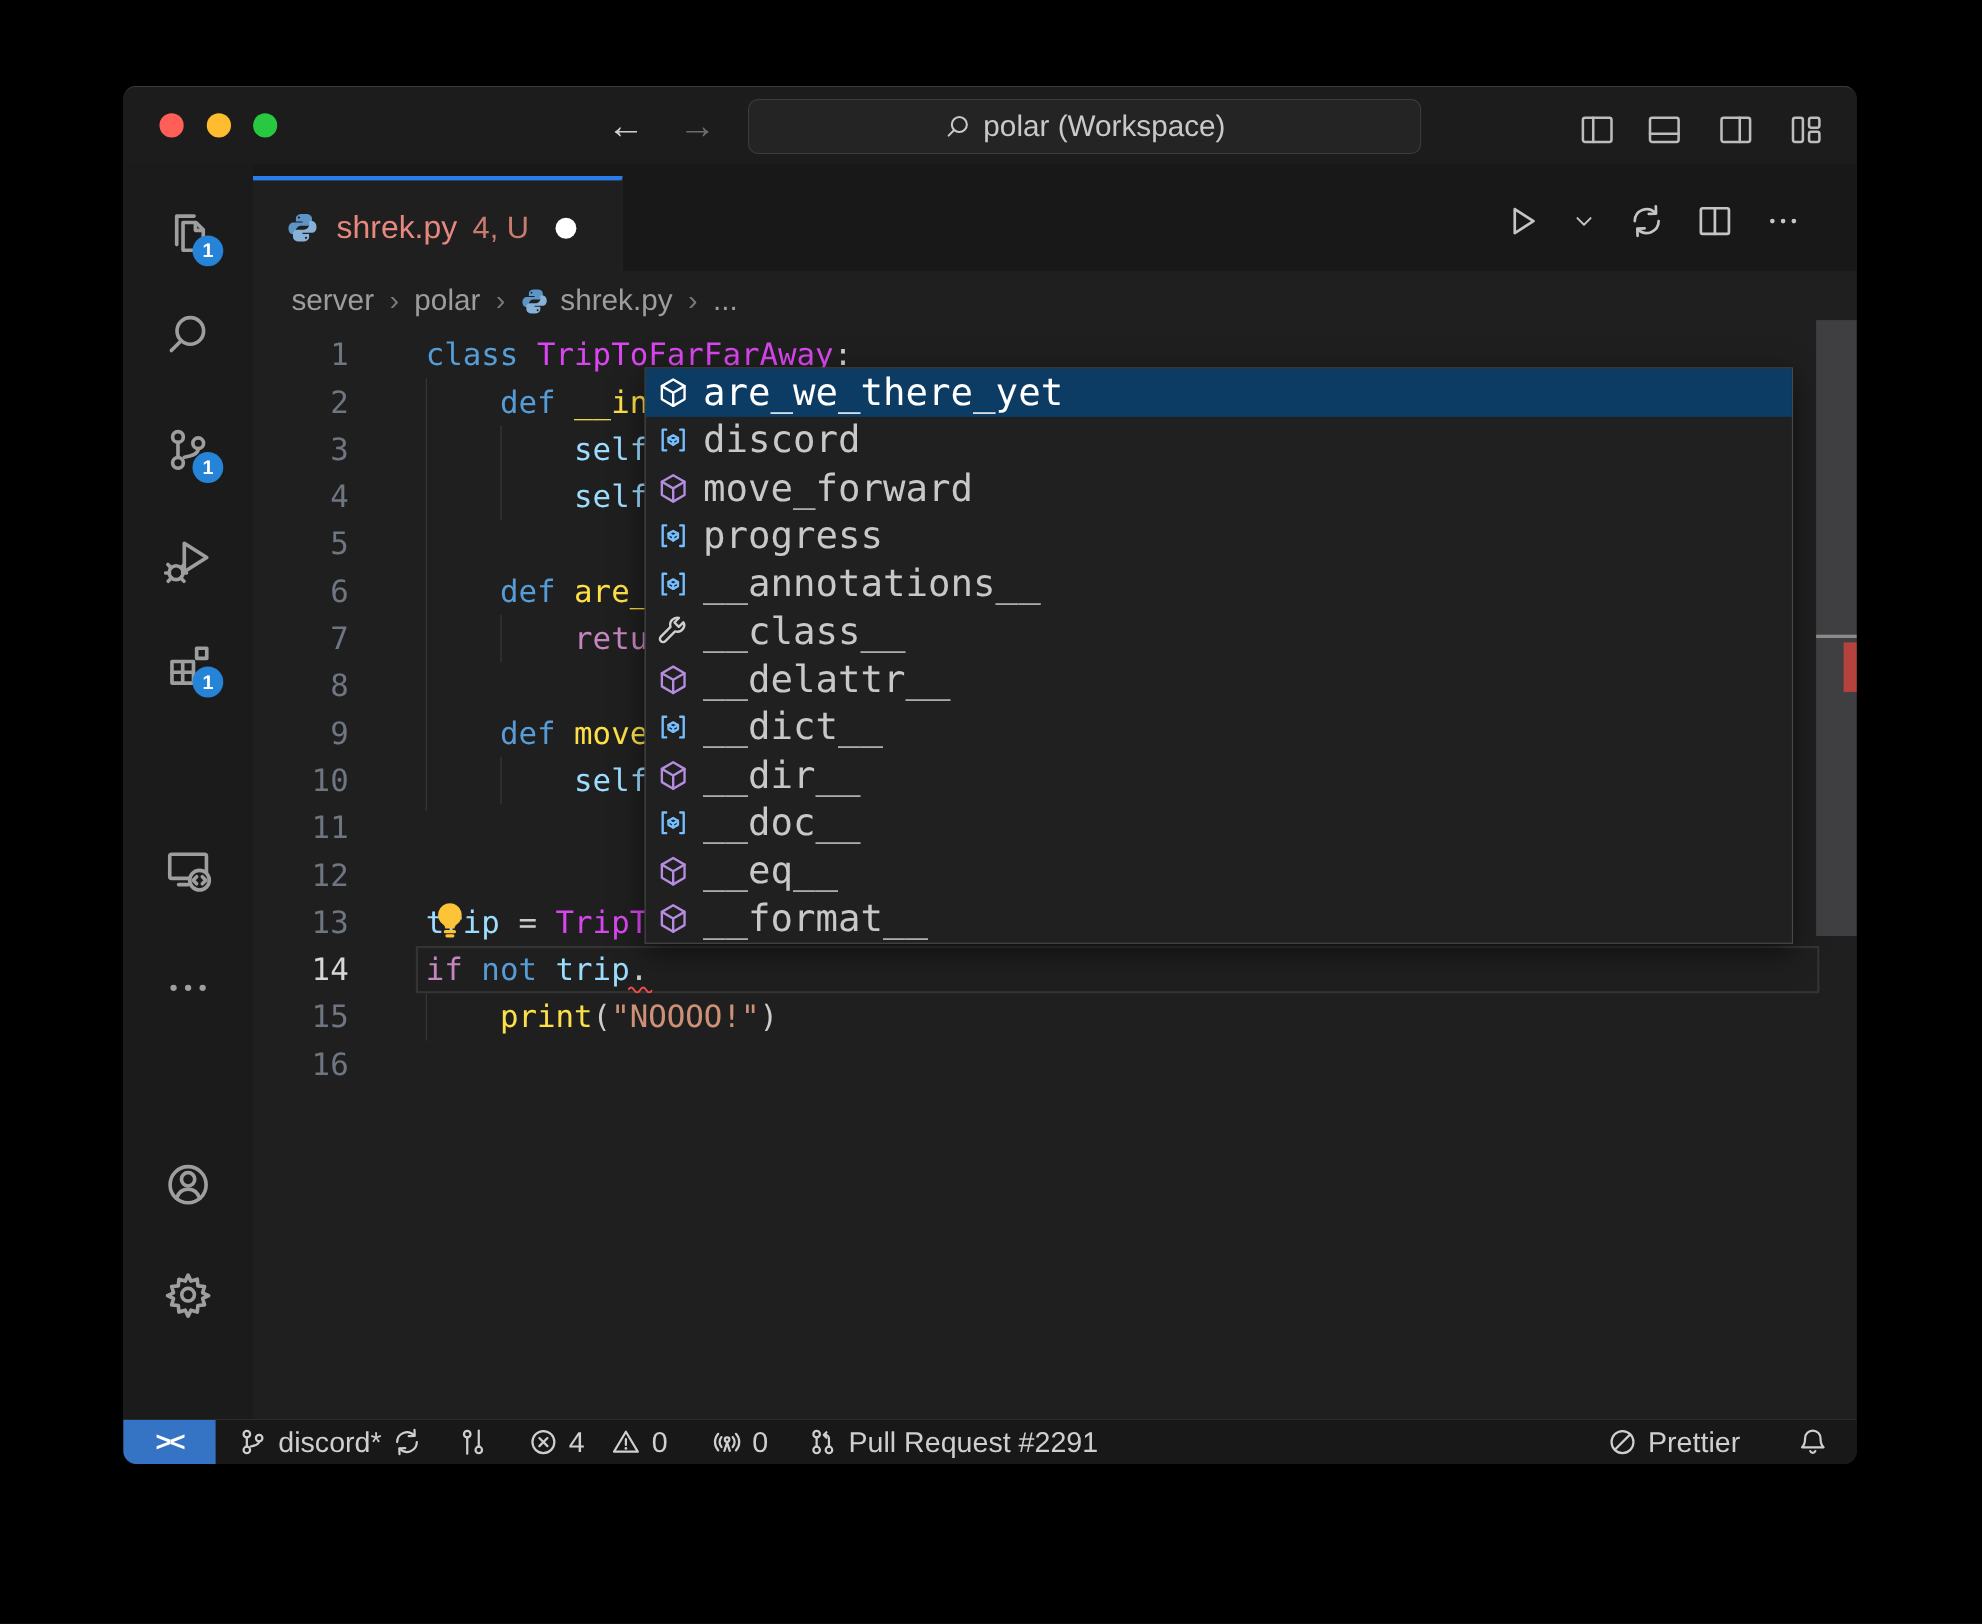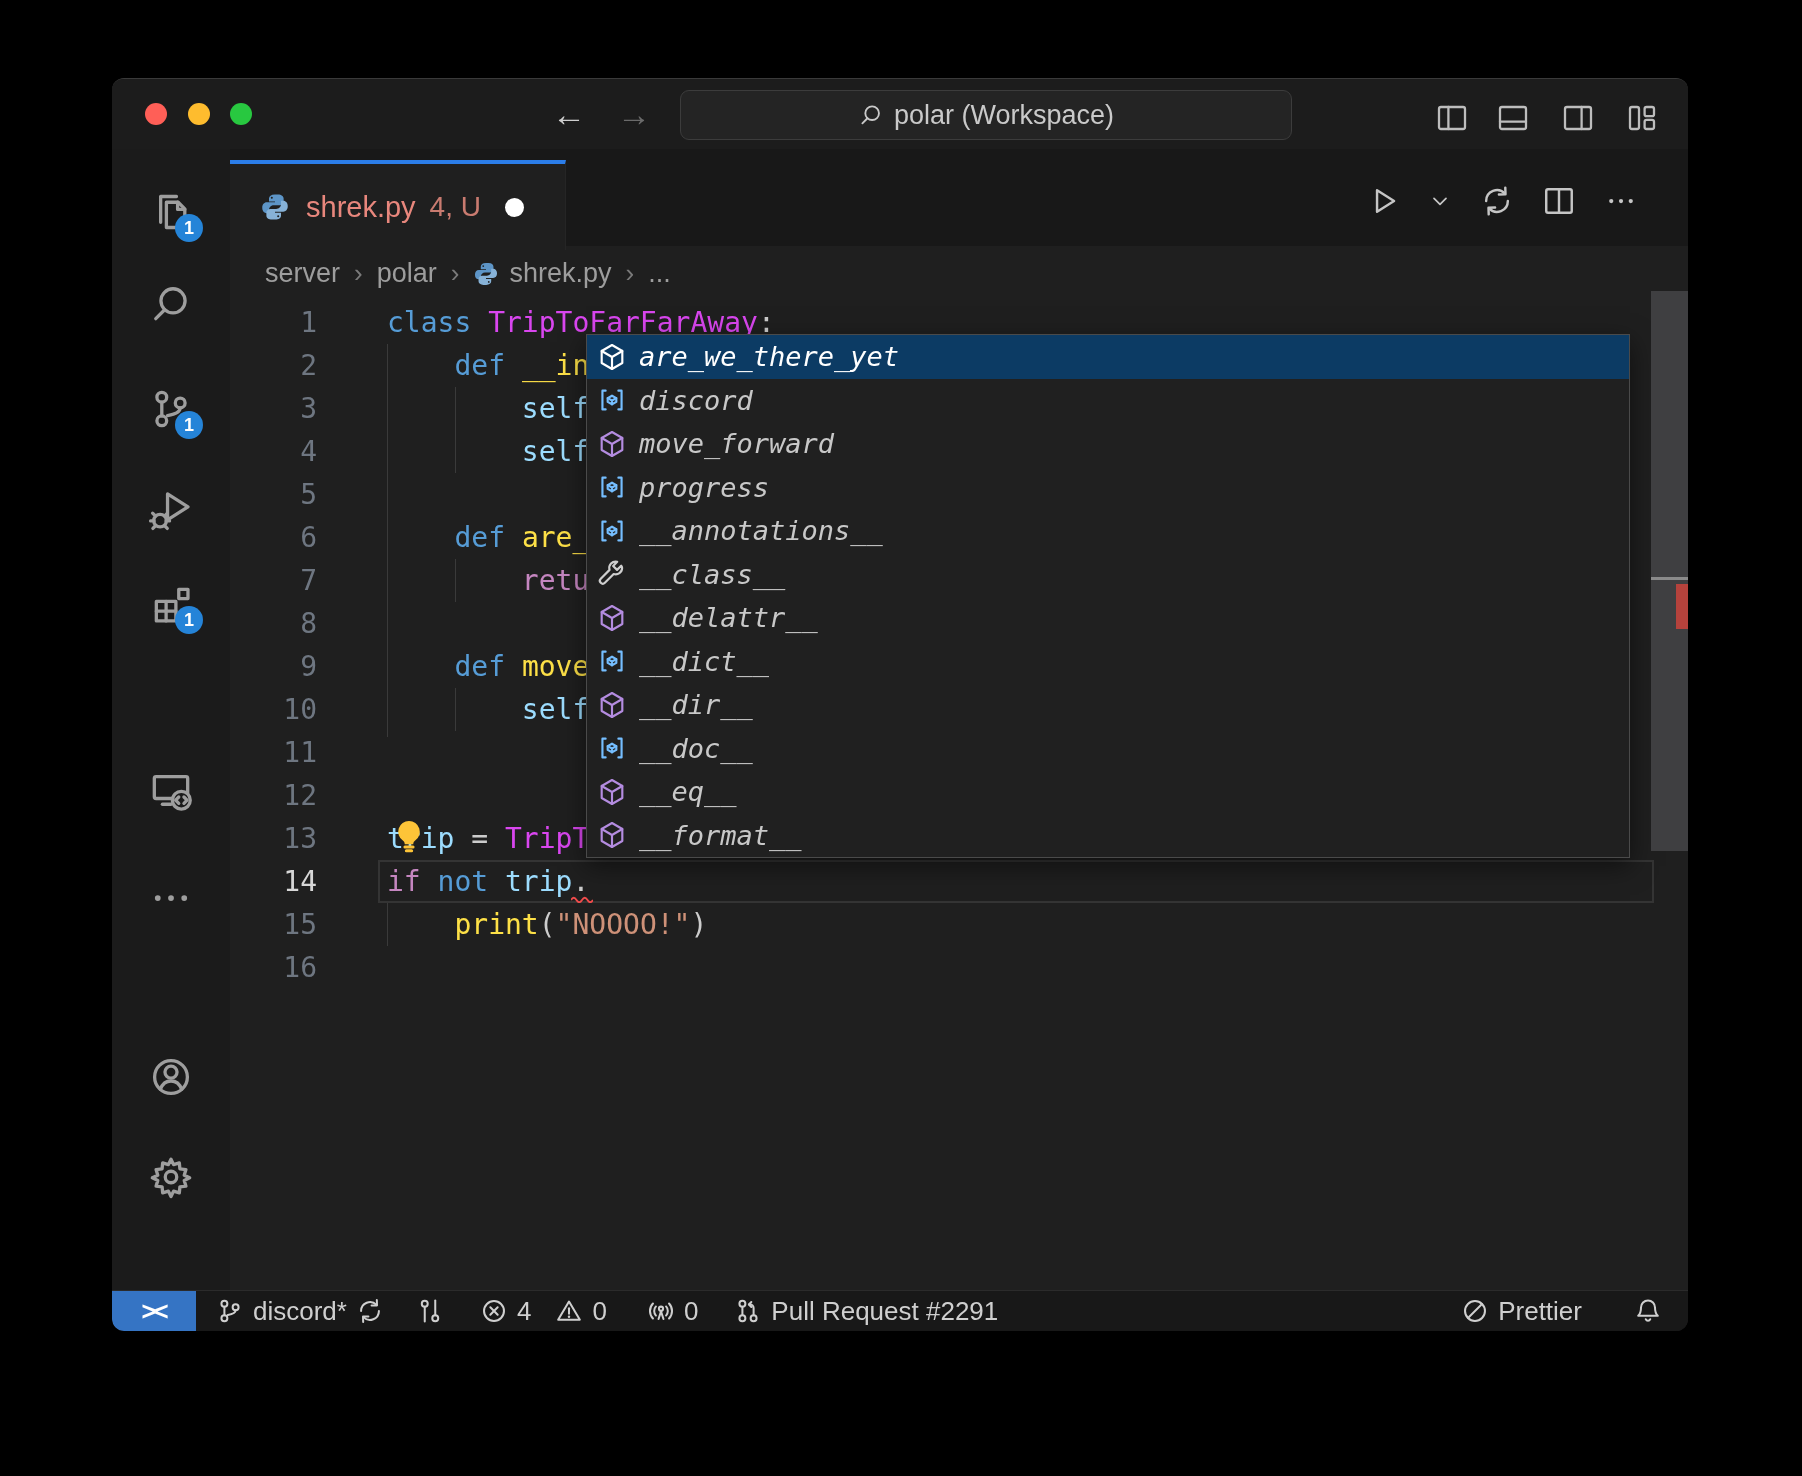--- a/index.html
+++ b/index.html
@@ -53,21 +53,21 @@
   .squiggle{position:absolute;left:341px;top:594px;}
   .lightbulb{position:absolute;left:160px;top:516px;width:38px;height:40px;}
   
   .suggest{position:absolute;left:356px;top:33px;width:1042px;background:#202020;border:1px solid #4a4a4a;
            box-shadow:0 8px 24px rgba(0,0,0,.5);}
   .sg-row{height:43.5px;display:flex;align-items:center;padding-left:10px;gap:12px;color:#c8c8c8;}
   .sg-row.selected{background:#0c3b64;color:#fff;}
   .sg-icon{width:30px;height:30px;flex:0 0 30px;}
   .sg-icon.method{color:#b48ce0}.sg-icon.field{color:#75beff}.sg-icon.property{color:#cfcfcf}
   .sg-row.selected .sg-icon{color:#fff;}
-  .sg-label{font-size:27px;white-space:pre;font-style:italic;}
+  .sg-label{font-size:34px;white-space:pre;}
   
   .sb-slider{position:absolute;left:1421px;top:142px;width:37px;height:560px;background:#3f3f41;}
   .sb-cursorline{position:absolute;left:1421px;top:428px;width:37px;height:3px;background:#8a8a8a;}
   .sb-error{position:absolute;left:1446px;top:435px;width:12px;height:45px;background:#b5423c;}
   
   .statusbar{position:absolute;left:0;right:0;bottom:0;height:40px;background:#181818;border-top:1px solid #2b2b2b;
              color:#cfcfcf;font-size:26px;display:flex;align-items:center;}
   .sb-remote{width:84px;height:40px;background:#3574c4;color:#fff;display:flex;align-items:center;justify-content:center;
              border-radius:0 0 0 12px;font-weight:bold;font-size:25px;letter-spacing:-2px;}
   .sb-item{display:flex;align-items:center;gap:9px;}

